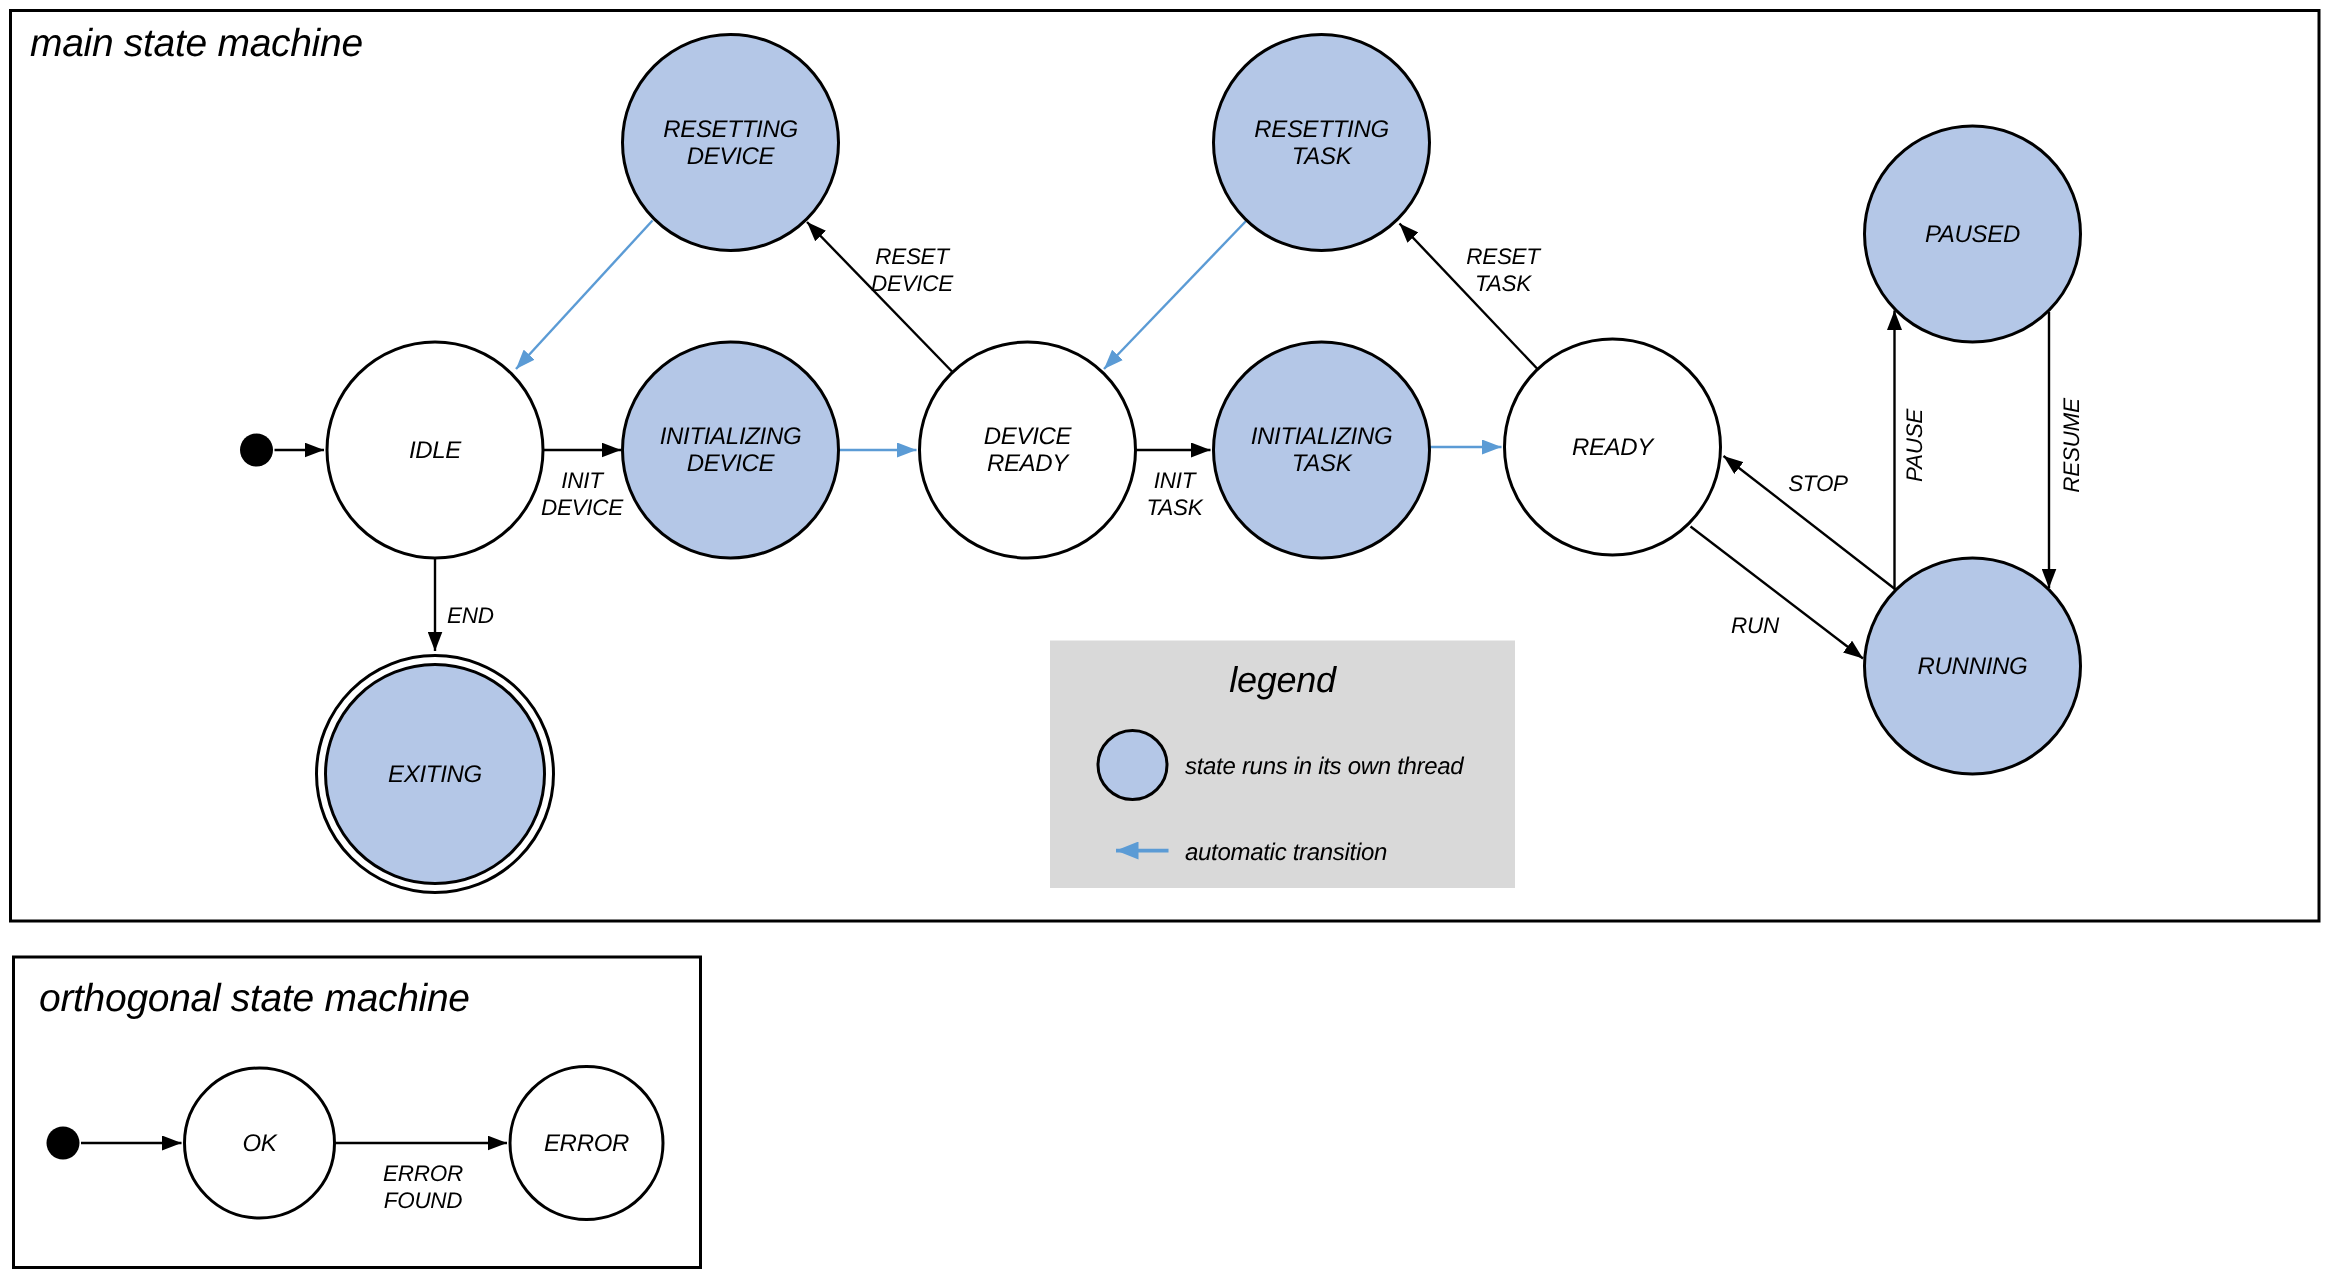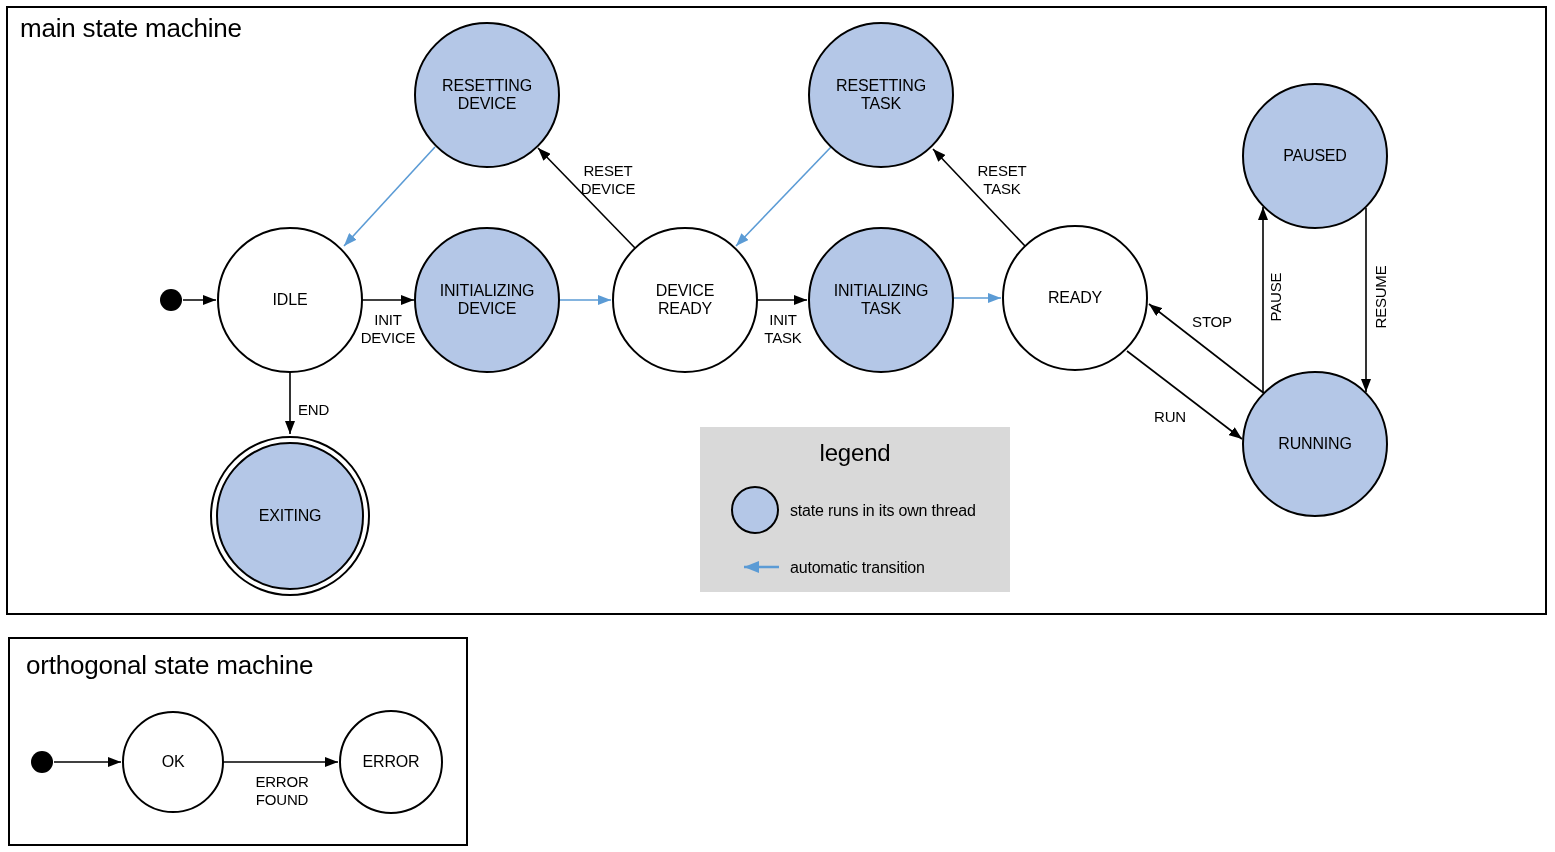--- a/index.html
+++ b/index.html
@@ -1,16 +1,16 @@
 <!DOCTYPE html>
 <html><head>
 <meta charset="utf-8">
 <style>
   html,body { margin:0; padding:0; background:#ffffff; }
-  .canvas { width:1243px; height:852px; position:relative; }
+  .canvas { width:1243px; height:852px; position:relative;font-style:italic; }
   svg { display:block; }
   text {
     font-family:"Liberation Sans","DejaVu Sans",sans-serif;
     fill:#000000;
     letter-spacing:-0.2px;
   }
   .panel-title  { font-size:26px; }
   .state-label  { font-size:16px; text-anchor:middle; }
   .trans-label  { font-size:15px; text-anchor:middle; }
   .trans-label-start { font-size:15px; text-anchor:start; }

